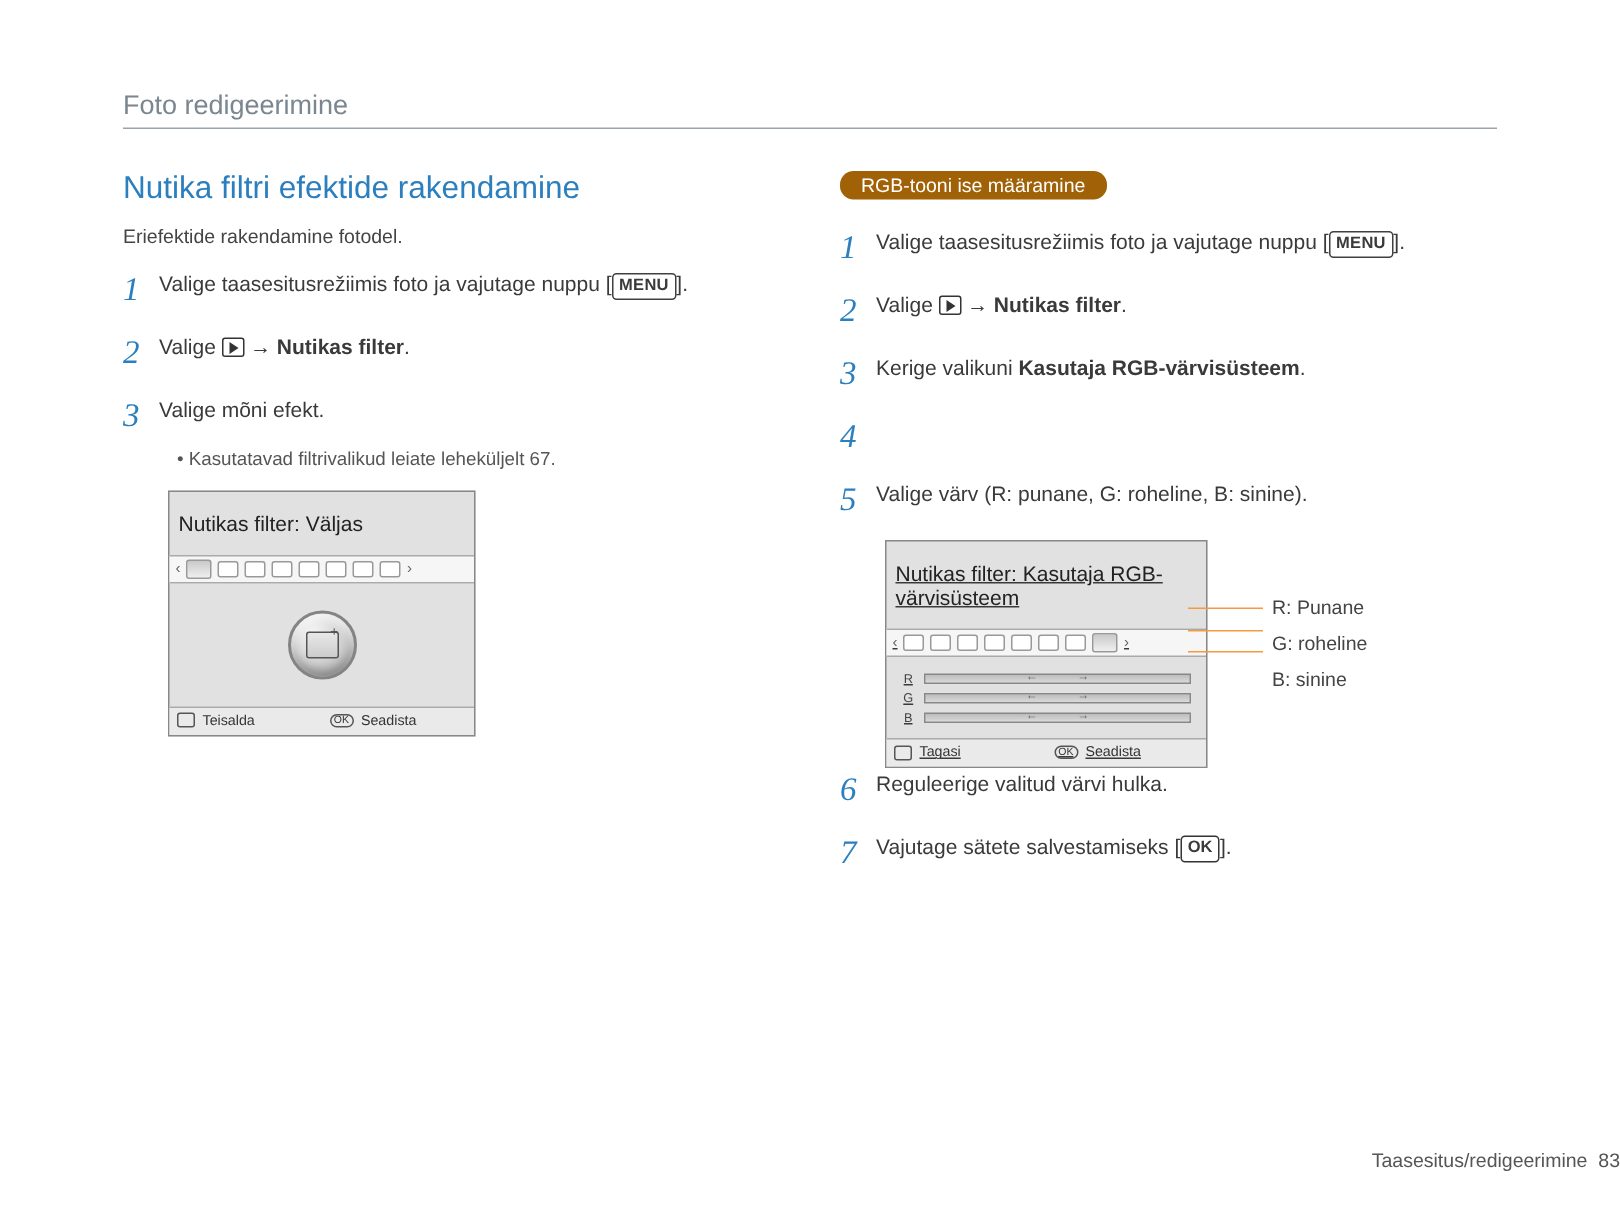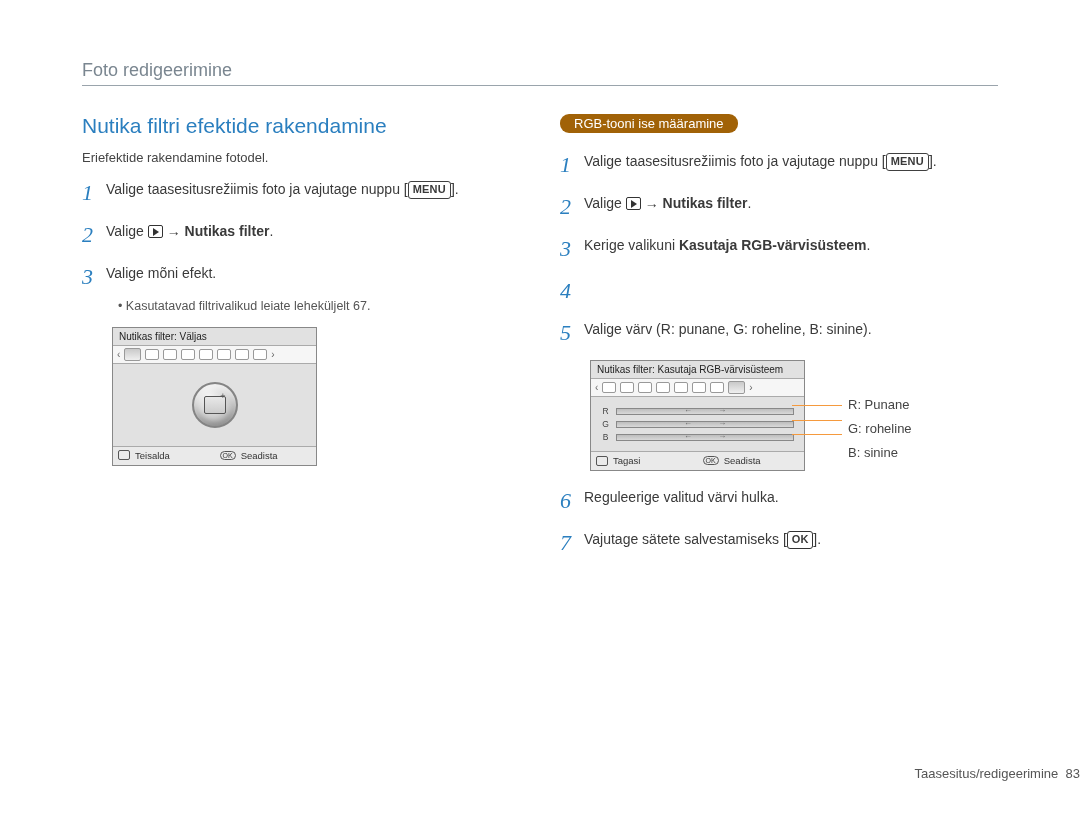--- a/index.html
+++ b/index.html
@@ -49,21 +49,21 @@
   .pill {
     display: inline-block; background: #a16207; color: #fff; border-radius: 9px;
     padding: 2px 14px; font-size: 13px; margin-bottom: 18px;
   }
 
   
   .lcd {
     width: 205px; border: 1px solid #888; background: #e1e1e1; font-size: 10px; color: #222;
     margin-left: 30px; margin-top: 2px;
   }
-  .lcd-title { padding: 3px 6px; font-size: 10px; }
+  .lcd-title { padding: 13px 6px; font-size: 14px; }
   .lcd-strip {
     background: #f6f6f6; border-top: 1px solid #aaa; border-bottom: 1px solid #aaa;
     display: flex; align-items: center; padding: 2px 4px; gap: 4px;
   }
   .lcd-strip .arrow { font-size: 10px; color: #666; }
   .lcd-chip {
     width: 14px; height: 11px; border: 1px solid #999; border-radius: 2px; background: #fff;
   }
   .lcd-chip.active { background: linear-gradient(#c9c9c9,#efefef); width: 17px; height: 13px; }
   .lcd-body { height: 82px; display: flex; align-items: center; justify-content: center; }
@@ -197,21 +197,21 @@
       <li class="step">
         <span class="stepnum">4</span>
       </li>
       <li class="step">
         <span class="stepnum">5</span>
         <span class="steptxt">Valige värv (R: punane, G: roheline, B: sinine).</span>
       </li>
     </ol>
 
     
-    <div style="position:relative; margin-bottom:16px;">
+    <div style="position:relative; text-decoration:underline;">
       <div class="lcd2">
         <div class="lcd-title">Nutikas filter: Kasutaja RGB-värvisüsteem</div>
         <div class="lcd-strip">
           <span class="arrow">‹</span>
           <span class="lcd-chip"></span>
           <span class="lcd-chip"></span>
           <span class="lcd-chip"></span>
           <span class="lcd-chip"></span>
           <span class="lcd-chip"></span>
           <span class="lcd-chip"></span>

